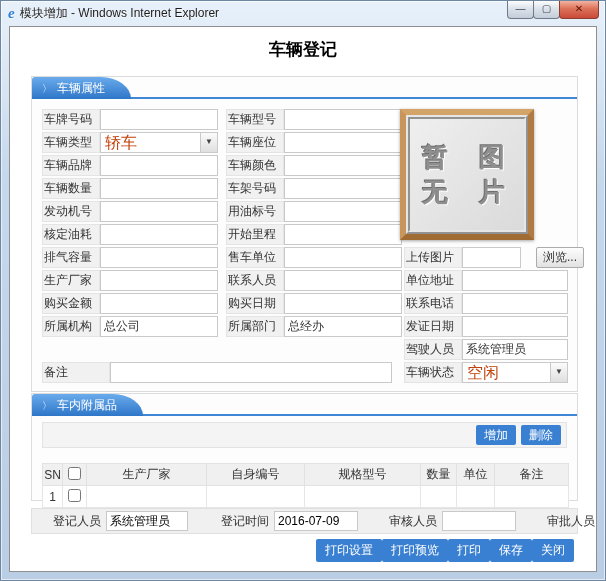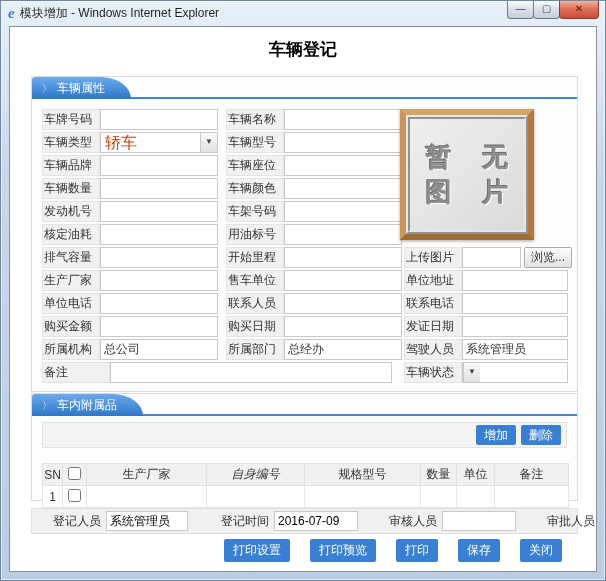--- a/index.html
+++ b/index.html
@@ -46,30 +46,30 @@
   .flabel { width:58px; flex:none; background:#f1f1f1; border:1px solid #e4e4e4;
     font-size:12px; color:#333; text-align:left; padding:1px 5px 0 1px;
     white-space:nowrap; overflow:hidden; }
   .finput { flex:1; min-width:0; height:21px; border:1px solid #c9c9c9;
     font-size:12px; padding:0 3px; color:#333; background:#fff; }
   .combo { flex:1; min-width:0; display:flex; height:21px; border:1px solid #c9c9c9; background:#fff; }
   .combo-text { flex:1; font-size:16px; line-height:19px; padding:0 4px; color:#c2410c; }
   .combo-btn { width:17px; flex:none; border-left:1px solid #c9c9c9; text-align:center;
     font-size:8px; line-height:18px; color:#444;
     background:linear-gradient(#fbfbfb,#dfdfdf); cursor:pointer; }
-  .btn-browse { flex:none; margin-left:3px; height:21px; padding:0 6px; font-size:12px;
+  .btn-browse { flex:none; margin-left:15px; height:21px; padding:0 6px; font-size:12px;
     color:#333; border:1px solid #ababab; border-radius:2px; cursor:pointer;
     background:linear-gradient(#fdfdfd,#e2e2e2); }
 
   
   .photo { position:absolute; left:368px; top:32px; width:134px; height:131px;
     border:6px solid #c08c4e; border-color:#d4a368 #b07a40 #a06c34 #c8955a;
     background:#dcdcdc; box-shadow:0 1px 3px rgba(0,0,0,.35); }
   .photo-inner { width:100%; height:100%; border:4px ridge #e6e6e6;
-    background:linear-gradient(135deg,#efefef,#dadada); display:flex; flex-direction:column;
+    background:linear-gradient(135deg,#efefef,#dadada); display:flex; flex-direction:row;
     align-items:center; justify-content:center; }
   .photo-text { font-family:"Liberation Serif","DejaVu Serif",serif; font-weight:bold;
     font-size:26px; letter-spacing:12px; color:#8f8f8f; padding-left:12px;
     text-shadow:-1px -1px 0 #6f6f6f,1px 1px 0 #ffffff; }
 
   .remark-row { position:absolute; left:10px; top:285px; display:flex; height:21px; }
   .remark-row .flabel { width:68px; }
   .remark-row .finput { width:282px; flex:none; }
 
   
@@ -84,21 +84,21 @@
   .acc-table td { border:1px solid #e6e6e6; height:22px; text-align:center; background:#fff; }
   .acc-table input[type=checkbox] { width:13px; height:13px; }
 
   
   .footer-strip { position:absolute; left:21px; top:481px; width:547px; height:26px;
     background:#f0f0f0; border:1px solid #e0e0e0; display:flex; align-items:center;
     padding:0 8px; }
   .fgroup { display:flex; align-items:center; }
   .fgroup .glabel { font-size:12px; color:#333; padding:0 5px; white-space:nowrap; }
   .fgroup .ginput { height:20px; border:1px solid #c9c9c9; font-size:12px; padding:0 3px; }
-  .bottom-buttons { position:absolute; top:512px; right:34px; display:flex; gap:20px;border-radius:10px; }
+  .bottom-buttons { position:absolute; top:512px; right:22px; display:flex; gap:0;border-radius:10px; }
   .bottom-buttons .btn-blue { height:23px; padding:0 9px; }
 </style>
 </head>
 <body>
 
 <div class="window">
   <div class="titlebar">
     <span class="ie-icon">e</span>
     <span class="title-text">模块增加 - Windows Internet Explorer</span>
     <div class="win-controls">
@@ -146,38 +146,30 @@
         </div>
         <div class="fcell">
           <span class="flabel">排气容量</span>
           <input class="finput" value="" style="">
         </div>
         <div class="fcell">
           <span class="flabel">生产厂家</span>
           <input class="finput" value="" style="">
         </div>
         <div class="fcell">
-          <span class="flabel">单位电话</span>
-          <input class="finput" value="" style="">
-        </div>
-        <div class="fcell">
           <span class="flabel">购买金额</span>
           <input class="finput" value="" style="">
         </div>
         <div class="fcell">
           <span class="flabel">所属机构</span>
           <input class="finput" value="总公司" style="">
         </div>
       </div>
 
       <div class="col" style="left:194px;top:32px;width:176px;">
-        <div class="fcell">
-          <span class="flabel">车辆名称</span>
-          <input class="finput" value="" style="">
-        </div>
         <div class="fcell">
           <span class="flabel">车辆型号</span>
           <input class="finput" value="" style="">
         </div>
         <div class="fcell">
           <span class="flabel">车辆座位</span>
           <input class="finput" value="" style="">
         </div>
         <div class="fcell">
           <span class="flabel">车辆颜色</span>
@@ -238,20 +230,21 @@
           <span class="flabel">发证日期</span>
           <input class="finput" value="" style="">
         </div>
         <div class="fcell">
           <span class="flabel">驾驶人员</span>
           <input class="finput" value="系统管理员" style="">
         </div>
         <div class="fcell">
           <span class="flabel">车辆状态</span>
           <div class="combo">
+            <span class="combo-text">空闲</span>
             <span class="combo-btn">▼</span>
           </div>
         </div>
       </div>
 
       <div class="remark-row">
         <span class="flabel">备注</span>
         <input class="finput" value="" style="">
       </div>
     </div>
@@ -263,21 +256,21 @@
       <div class="acc-toolbar">
         <button class="btn-blue">增加</button>
         <button class="btn-blue">删除</button>
       </div>
       <table class="acc-table">
         <tbody>
             <tr>
           <th style="width:20px;">SN</th>
           <th style="width:24px;"><input type="checkbox" style=""></th>
           <th style="width:120px;">生产厂家</th>
-          <th style="width:98px;font-style:italic;">自身编号</th>
+          <th style="width:98px;">自身编号</th>
           <th style="width:116px;margin-top:32px;">规格型号</th>
           <th style="width:36px;">数量</th>
           <th style="width:38px;">单位</th>
           <th>备注</th>
         </tr>
         <tr>
           <td>1</td>
           <td><input type="checkbox" style=""></td>
           <td></td>
           <td></td>

